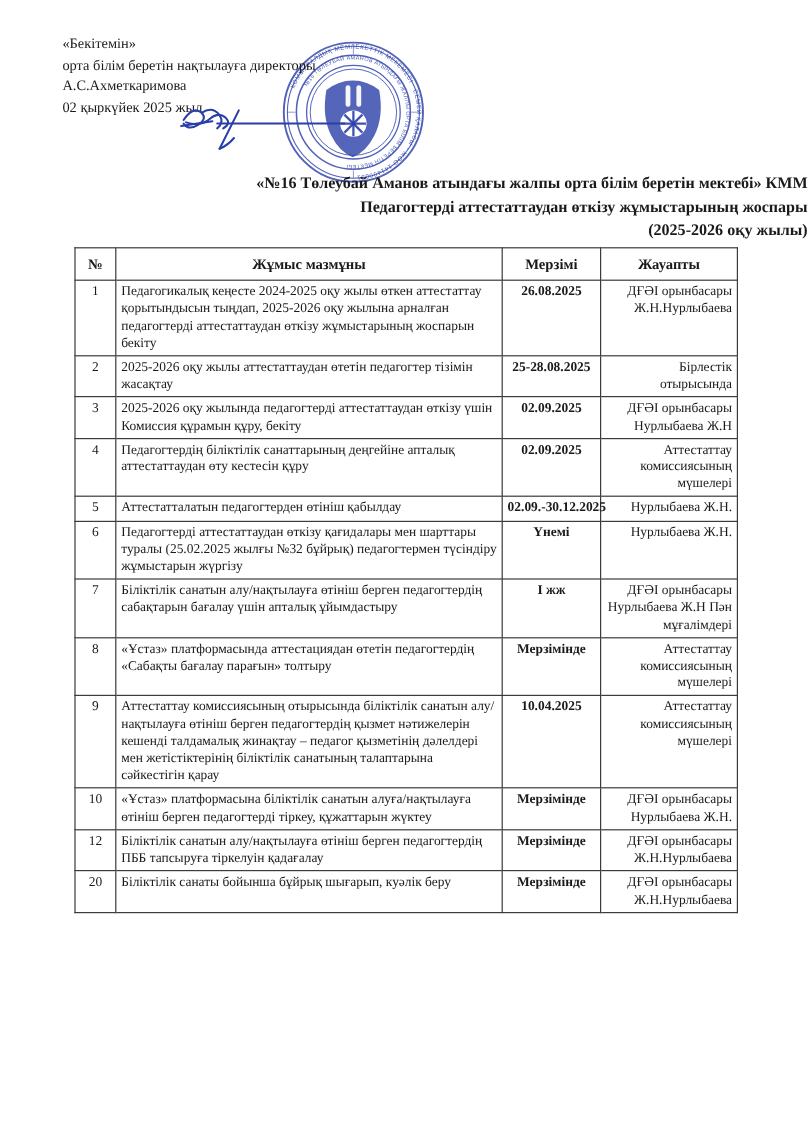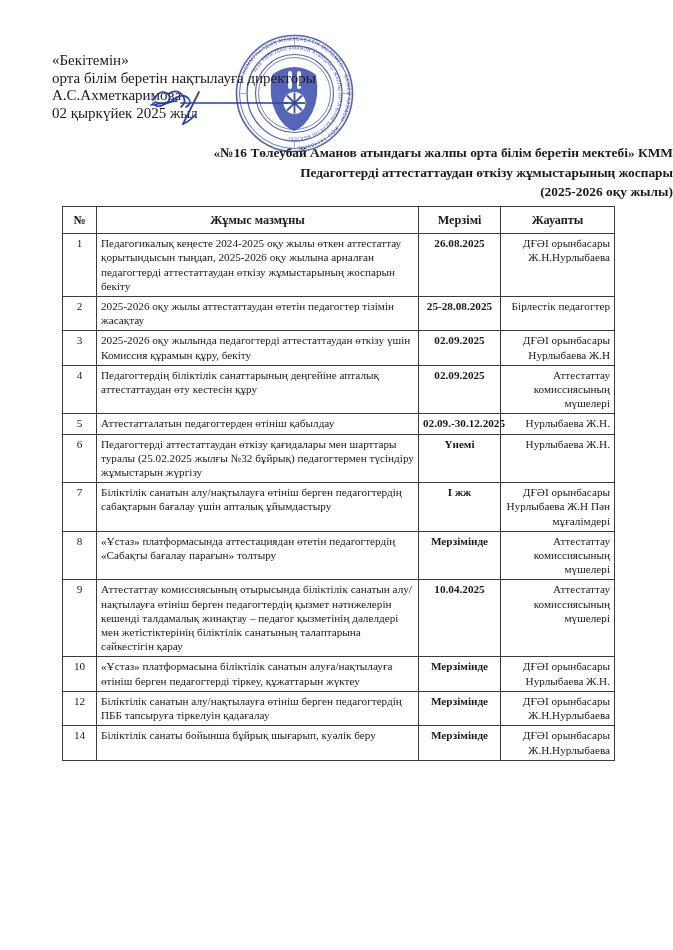--- a/index.html
+++ b/index.html
@@ -13,23 +13,23 @@
     position: relative;
     font-family: "Liberation Serif", "DejaVu Serif", serif;
     color: #1a1a1a;
     overflow: hidden;
   }
 
   
   .approval-block {
     position: absolute;
     left: 52px;
-    top: 52px;
+    top: 28px;
     width: 300px;
-    font-size: 15px;
+    font-size: 12px;
     line-height: 17.6px;
     white-space: nowrap;
     z-index: 3;
   }
   .approval-block .ln { display: block; }
   .approval-block .ln.indent { padding-left: 6px; }
 
   
   .seal {
     position: absolute;
@@ -200,21 +200,21 @@
         <tr>
           <td class="num">1</td>
           <td class="work">Педагогикалық кеңесте 2024-2025 оқу жылы өткен аттестаттау қорытындысын тыңдап,  2025-2026 оқу жылына арналған педагогтерді  аттестаттаудан өткізу жұмыстарының жоспарын бекіту</td>
           <td class="date">26.08.2025</td>
           <td class="resp">ДҒӘІ орынбасары Ж.Н.Нурлыбаева</td>
         </tr>
         <tr>
           <td class="num">2</td>
           <td class="work">2025-2026 оқу жылы аттестаттаудан өтетін педагогтер тізімін жасақтау</td>
           <td class="date">25-28.08.2025</td>
-          <td class="resp">Бірлестік педагогтер</td>
+          <td class="resp">Бірлестік отырысында</td>
         </tr>
         <tr>
           <td class="num">3</td>
           <td class="work">2025-2026 оқу жылында педагогтерді аттестаттаудан өткізу үшін Комиссия құрамын құру, бекіту</td>
           <td class="date">02.09.2025</td>
           <td class="resp">ДҒӘІ орынбасары Нурлыбаева Ж.Н</td>
         </tr>
         <tr>
           <td class="num">4</td>
           <td class="work">Педагогтердің біліктілік санаттарының деңгейіне апталық аттестаттаудан өту кестесін құру</td>
@@ -257,20 +257,20 @@
           <td class="date">Мерзімінде</td>
           <td class="resp">ДҒӘІ орынбасары Нурлыбаева Ж.Н.</td>
         </tr>
         <tr>
           <td class="num">12</td>
           <td class="work">Біліктілік санатын алу/нақтылауға өтініш берген педагогтердің ПББ тапсыруға тіркелуін қадағалау</td>
           <td class="date">Мерзімінде</td>
           <td class="resp">ДҒӘІ орынбасары Ж.Н.Нурлыбаева</td>
         </tr>
         <tr>
-          <td class="num">14</td>
+          <td class="num">20</td>
           <td class="work">Біліктілік санаты бойынша бұйрық шығарып, куәлік беру</td>
           <td class="date">Мерзімінде</td>
           <td class="resp">ДҒӘІ орынбасары Ж.Н.Нурлыбаева</td>
         </tr>
       </tbody>
   </table>
 </div>
 
 </body></html>

